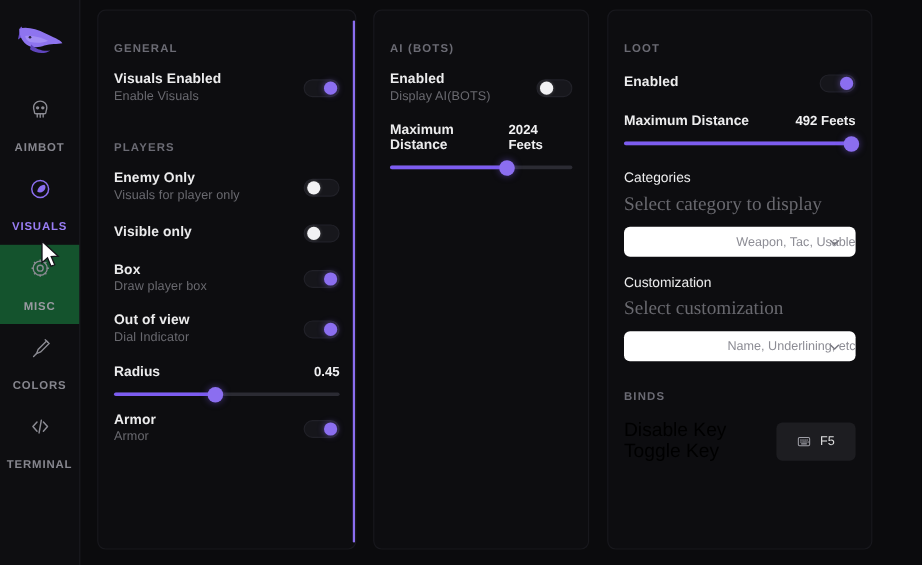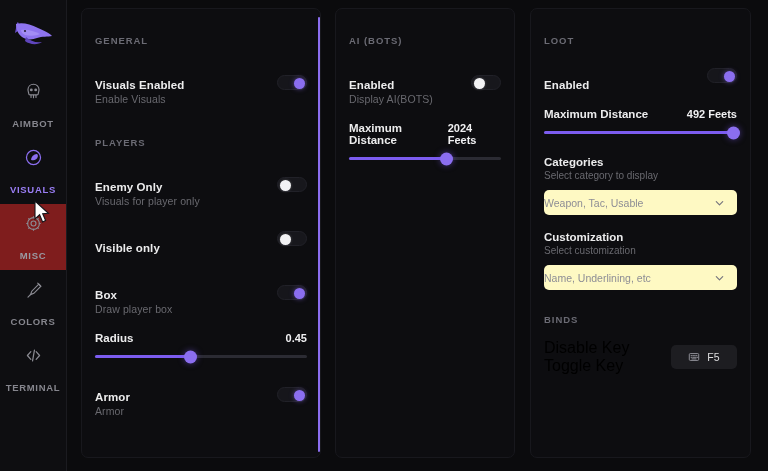--- a/index.html
+++ b/index.html
@@ -56,40 +56,40 @@
     color: #8b8b93;
   }
   .nav-item .lbl {
     font-size: 9.5px;
     letter-spacing: 0.7px;
     font-weight: 700;
     color: #86868e;
   }
   .nav-item.active .ico { color: #8b6ef0; }
   .nav-item.active .lbl { color: #9a7ef5; }
-  .nav-item.hovered { background: #7f1d1d; }
+  .nav-item.hovered { background: #14532d; }
   .nav-item.hovered .lbl { color: #9a9aa2; }
 
   
   .content {
     flex: 1 1 auto;
     position: relative;
     height: 471px;
     display: flex;
     padding: 8px 0 13px 0;
   }
   .col {
     position: relative;
     height: 450px;
     border: 1px solid #18181d;
     border-radius: 7px;
     background: #0d0d10;
     overflow: hidden;
   }
-  .col-general { width: 240px; margin-left: 14px; }
+  .col-general { width: 216px; margin-left: 14px; }
   .col-ai      { width: 180px; margin-left: 14px; }
   .col-loot    { width: 221px; margin-left: 15px; }
 
   .col-inner {
     position: absolute;
     inset: 0;
     padding: 0 13px;
     overflow: hidden;
   }
 
@@ -110,21 +110,20 @@
     min-height: 34px;
     padding: 8px 0 8px 0;
     cursor: pointer;
   }
   .row .txt { display: flex; flex-direction: column; gap: 2px; }
   .row .title {
     font-size: 11.5px;
     font-weight: 700;
     color: #ececed;
     letter-spacing: 0.1px;
-    margin-top: 19px;
   }
   .row .sub {
     font-size: 10.5px;
     color: #69696f;
     letter-spacing: 0.1px;
   }
 
   
   .toggle {
     flex: 0 0 auto;
@@ -184,33 +183,33 @@
     margin-left: -6.5px;
     transform: translateY(-50%);
     border-radius: 50%;
     background: #8b6ef0;
     box-shadow: 0 0 6px rgba(124,92,240,0.5);
   }
 
   
   .field-label { padding-top: 16px; }
   .field-label .fl-title {
-    font-size: 11.5px; font-weight: 700; color: #ececed;
+    font-size: 11.5px; font-weight: 400; color: #ececed;
   }
   .field-label .fl-sub {
-    font-size: 10px; color: #69696f; margin-top: 2px;
+    font-size: 16px; color: #69696f; margin-top: 7px; font-family: Liberation Serif, serif;
   }
   .dropdown {
     margin-top: 9px;
     height: 25px;
     border-radius: 5px;
-    background: #fef9c3;
+    background: #ffffff;
     display: flex;
     align-items: center;
-    justify-content: flex-start;
+    justify-content: flex-end;
     position: relative;
     cursor: pointer;
   }
   .dropdown .dd-text {
     font-size: 10.5px;
     color: #8d8d95;
   }
   .dropdown .dd-caret {
     position: absolute;
     right: 12px; top: 50%;
@@ -220,21 +219,21 @@
   }
 
   
   .bind-row {
     display: flex;
     align-items: center;
     justify-content: space-between;
     padding: 8px 0;
   }
   .keybtn {
-    width: 88px; height: 24px;
+    width: 88px; height: 32px;
     border-radius: 5px;
     background: #1d1d21;
     display: flex;
     align-items: center;
     justify-content: center;
     gap: 7px;
     cursor: pointer;
   }
   .keybtn .kb-ico { display: flex; color: #a0a0a8; }
   .keybtn .kb-txt { font-size: 10.5px; color: #dededf; font-weight: 400; }
@@ -372,20 +371,29 @@
           <div class="txt">
             <span class="title">Box</span>
             <span class="sub">Draw player box</span>
           </div>
           <div class="toggle on">
               <span class="knob"></span>
             </div>
         </div>
 
 
+        <div class="row">
+          <div class="txt">
+            <span class="title">Out of view</span>
+            <span class="sub">Dial Indicator</span>
+          </div>
+          <div class="toggle on">
+              <span class="knob"></span>
+            </div>
+        </div>
 
         <div class="slider-group">
           <div class="slider-head">
             <span class="s-title">Radius</span>
             <span class="s-val">0.45</span>
           </div>
           <div class="track">
             <div class="fill" style="width:45%"></div>
             <div class="thumb" style="left:45%"></div>
           </div>

